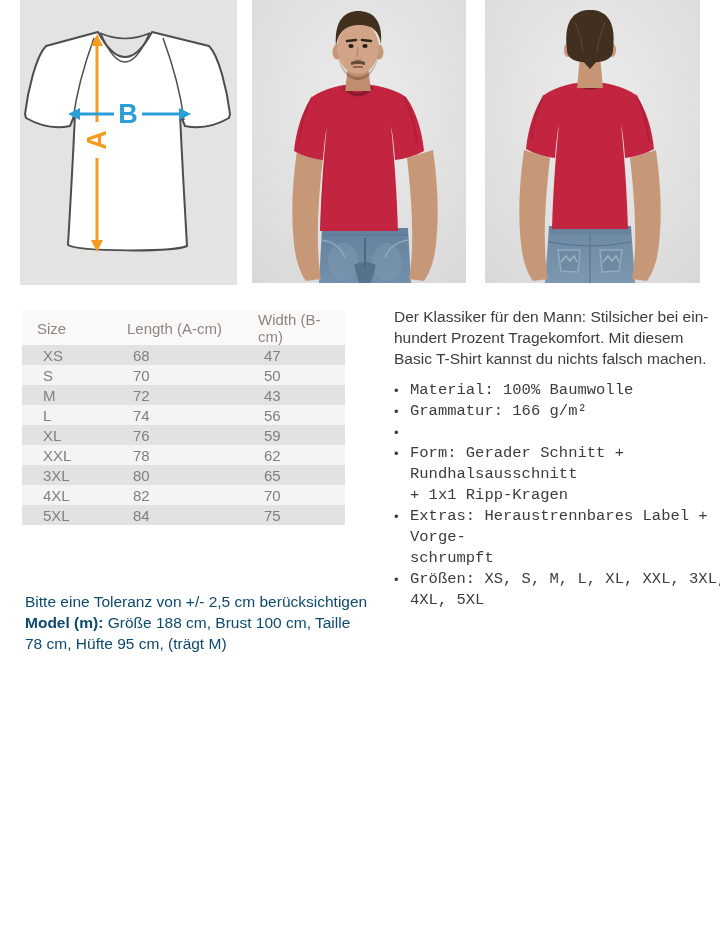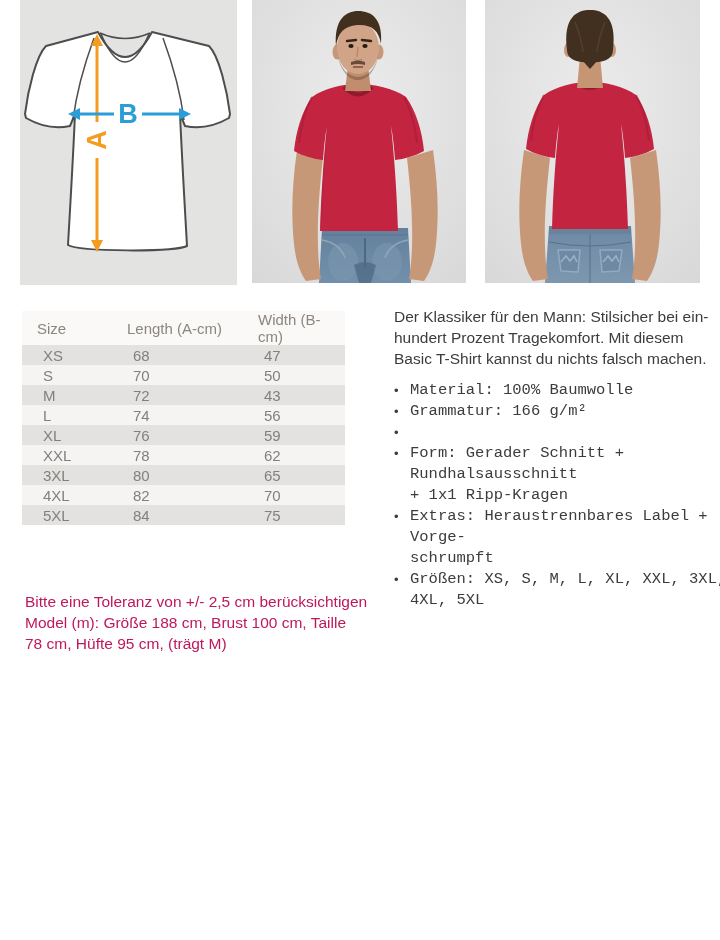--- a/index.html
+++ b/index.html
@@ -41,25 +41,25 @@
   }
   .desc p{margin:0 0 11px 0;white-space:pre-line;}
   .desc ul{list-style:none;margin:0;padding:0;}
   .desc li{display:flex;align-items:flex-start;}
   .desc li .dot{flex:none;width:16px;font-size:13px;line-height:21px;color:#3c3c3c;}
   .desc li .txt{white-space:pre-line;font-family:Liberation Mono, monospace;}
 
   
   .notes{
     position:absolute;left:25px;top:591px;width:372px;
-    font-size:15.5px;line-height:21px;color:#be185d;
+    font-size:15.5px;line-height:21px;color:#0c4a6e;
   }
   .notes .model-line{white-space:normal;}
   .notes .pre{white-space:pre-line;}
-  .notes b{font-weight:400;}
+  .notes b{font-weight:700;}
 </style>
 </head>
 <body>
 
 <div class="page">
 
   <figure class="panel" id="panel-diagram">
     <svg viewBox="0 0 217 285">
       <rect width="217" height="285" fill="#e3e3e2"></rect>
       <path d="M78,32 L26,46 C16,56 8,90 5,114 L6,118 C20,126 36,129 50,126 L55,114

